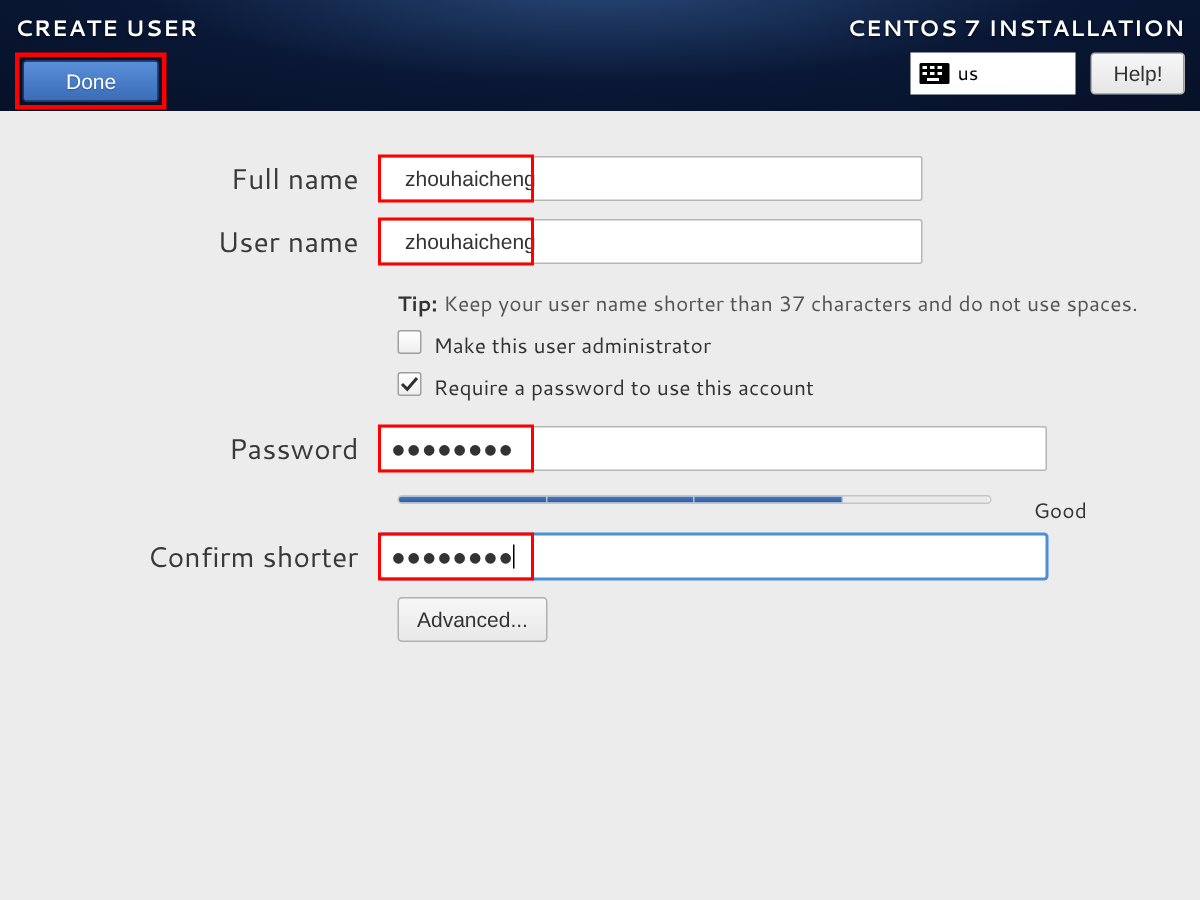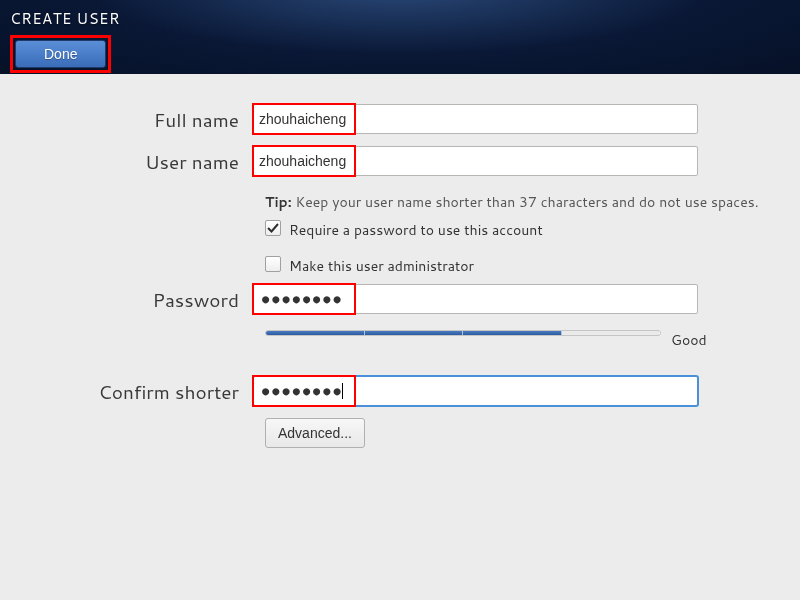--- a/index.html
+++ b/index.html
@@ -17,21 +17,21 @@
     position: relative;
     padding: 8px 10px;
     display: flex;
     justify-content: space-between;
     align-items: flex-start;
   }
   .header-left { display: flex; flex-direction: column; gap: 6px; }
   .header-right { display: flex; flex-direction: column; align-items: flex-end; gap: 6px; }
   .title {
     font-size: 15px;
-    font-weight: 400;
+    font-weight: 700;
     letter-spacing: 0.5px;
     text-shadow: 0 1px 2px rgba(0,0,0,0.5);
   }
   .done-wrap {
     border: 3px solid #ff0000;
     padding: 2px;
     display: inline-block;
     width: fit-content;
   }
   .done-btn {
@@ -96,25 +96,25 @@
   .row.tight { margin-bottom: 16px; }
   .lbl {
     width: 243px;
     text-align: right;
     padding-right: 14px;
     font-size: 19px;
     color: #393939;
   }
   .field { width: 445px; position: relative; }
   .input {
-    width: 445px;
+    width: 362px;
     height: 30px;
     border: 1px solid #b6b6b3;
     background: #fff;
-    padding: 0 5px;
+    padding: 0 16px;
     font-size: 14px;
     color: #333;
     border-radius: 2px;
   }
   .highlight {
     position: absolute;
     left: -1px; top: -1px;
     width: 104px; height: 32px;
     border: 2px solid #ff0000;
     pointer-events: none;
@@ -135,21 +135,21 @@
     border: 1px solid #a0a0a0;
     background: linear-gradient(#fff,#eee);
     border-radius: 2px;
     display: inline-flex;
     align-items: center;
     justify-content: center;
     cursor: pointer;
   }
   .cb.checked svg { display: block; }
   .cb svg { display: none; width: 12px; height: 12px; }
-  .meter-row { gap: 10px; margin-top: 6px; margin-bottom: 26px; }
+  .meter-row { gap: 28px; margin-top: 6px; margin-bottom: 6px; }
   .meter {
     width: 396px; height: 6px;
     border: 1px solid #c5c5c5;
     border-radius: 3px;
     background: #eaeaea;
     display: flex;
     overflow: hidden;
   }
   .seg { flex: 1; height: 100%; border-right: 1px solid rgba(255,255,255,0.6); }
   .seg.fill { background: linear-gradient(#4a7ac0, #2a5aa0); }
@@ -191,20 +191,30 @@
 </head>
 <body>
 
 <div class="header">
   <div class="header-left">
     <div class="title">CREATE USER</div>
     <div class="done-wrap">
       <button class="done-btn">Done</button>
     </div>
   </div>
+  <div class="header-right">
+    <div class="title">CENTOS 7 INSTALLATION</div>
+    <div class="header-row2">
+      <div class="kbd-ind">
+        <span class="kbd-icon"></span>
+        <span>us</span>
+      </div>
+      <button class="help-btn">Help!</button>
+    </div>
+  </div>
 </div>
 
 <div class="form">
 
   <div class="row">
     <div class="lbl">Full name</div>
     <div class="field">
       <input class="input" value="zhouhaicheng" style="">
       <div class="highlight"></div>
     </div>
@@ -214,38 +224,38 @@
     <div class="lbl">User name</div>
     <div class="field">
       <input class="input" value="zhouhaicheng" style="">
       <div class="highlight"></div>
     </div>
   </div>
 
   <div class="tip-row">
     <b>Tip:</b>
     <span>Keep your user name shorter than 37 characters and do not use spaces.</span>
+  </div>
+
+  <div class="cb-row">
+    <span class="cb" id="cb-admin">
+      
+    </span>
+    <span>Make this user administrator</span>
   </div>
 
   <div class="cb-row" style="margin-bottom:16px;">
     <span class="cb checked" id="cb-req">
       <svg viewBox="0 0 12 12">
           <path d="M1 6 L4.5 9.5 L11 2" stroke="#2e2e2e" stroke-width="2" fill="none"></path>
         </svg>
     </span>
     <span>Require a password to use this account</span>
   </div>
 
-  <div class="cb-row">
-    <span class="cb" id="cb-admin">
-      
-    </span>
-    <span>Make this user administrator</span>
-  </div>
-
   <div class="row tight">
     <div class="lbl">Password</div>
     <div class="field">
       <div class="pwd-wrap">
         <span class="dots">●●●●●●●●</span>
       </div>
       <div class="highlight"></div>
     </div>
   </div>
 

